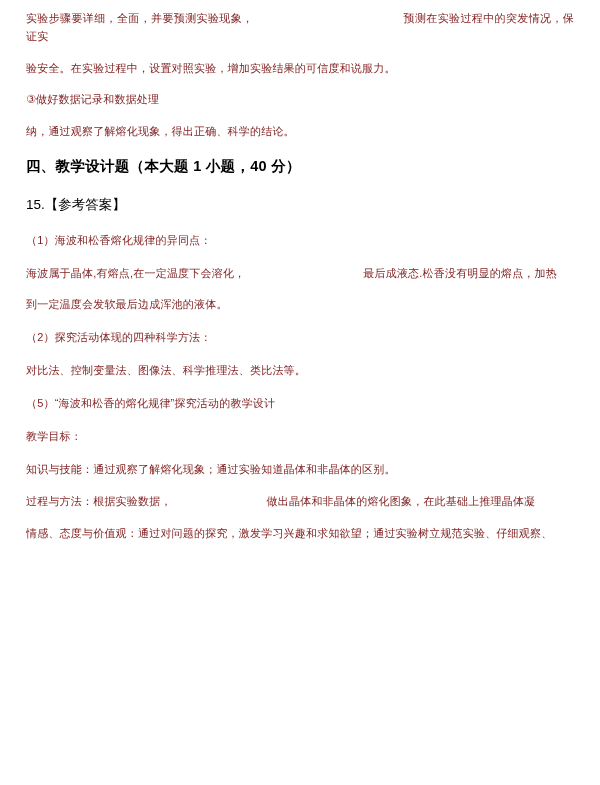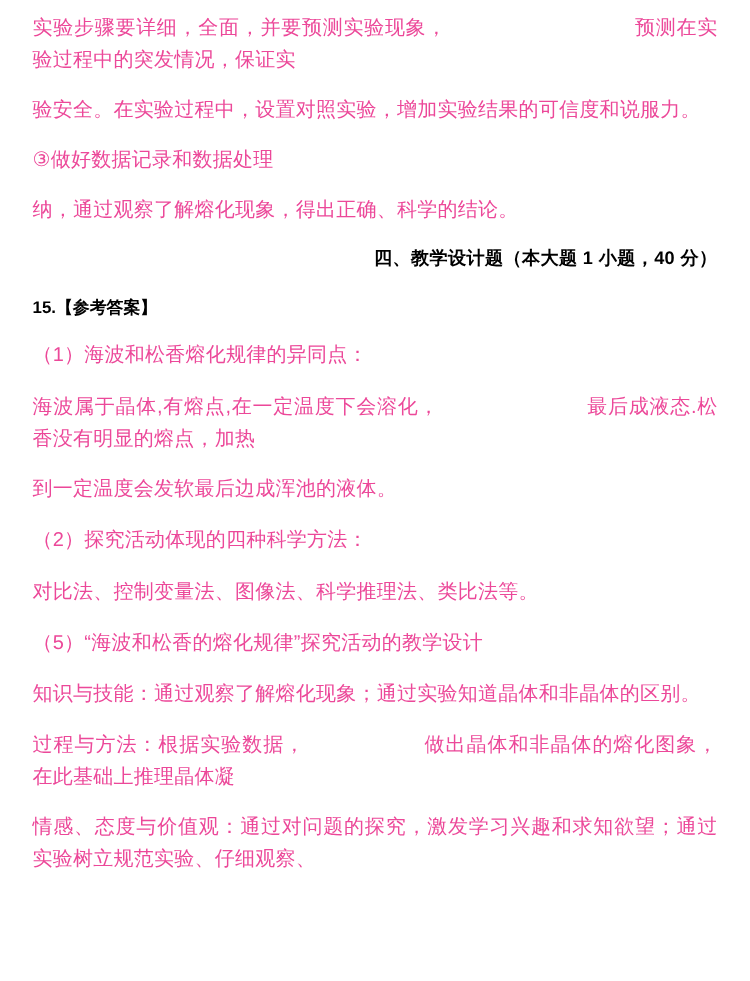--- a/index.html
+++ b/index.html
@@ -15,38 +15,37 @@
     overflow: hidden;
   }
   .page {
     width: 600px;
     height: 785px;
     box-sizing: border-box;
     padding: 8px 26px 0 26px;
     position: relative;
   }
   .para {
-    font-size: 16px;
+    font-size: 11px;
     line-height: 1.62;
     margin: 0 0 14px 0;
     text-align: justify;
     letter-spacing: 0.2px;
-    color: #ec4899;
+    color: #7f1d1d;
   }
   .heading {
     font-size: 14.5px;
     font-weight: bold;
     line-height: 1.6;
     margin: 0 0 16px 0;
     letter-spacing: 0.3px;
-    text-align: right;
   }
   .answer-label {
     font-size: 13.5px;
-    font-weight: bold;
+    font-weight: normal;
     line-height: 1.6;
     margin: 0 0 16px 0;
   }
   .gap {
     display: inline-block;
     width: 150px;
   }
   .gap-sm {
     display: inline-block;
     width: 118px;
@@ -87,20 +86,21 @@
   </p>
 
   <p class="para sub">到一定温度会发软最后边成浑池的液体。</p>
 
   <p class="para sub">（2）探究活动体现的四种科学方法：</p>
 
   <p class="para sub">对比法、控制变量法、图像法、科学推理法、类比法等。</p>
 
   <p class="para sub">（5）“海波和松香的熔化规律”探究活动的教学设计</p>
 
+  <p class="para sub">教学目标：</p>
 
   <p class="para sub">知识与技能：通过观察了解熔化现象；通过实验知道晶体和非晶体的区别。</p>
 
   <p class="para">
     <span>过程与方法：根据实验数据，</span><span class="gap-xs"></span><span>做出晶体和非晶体的熔化图象，在此基础上推理晶体凝</span>
   </p>
 
 
   <p class="para">情感、态度与价值观：通过对问题的探究，激发学习兴趣和求知欲望；通过实验树立规范实验、仔细观察、</p>
 

